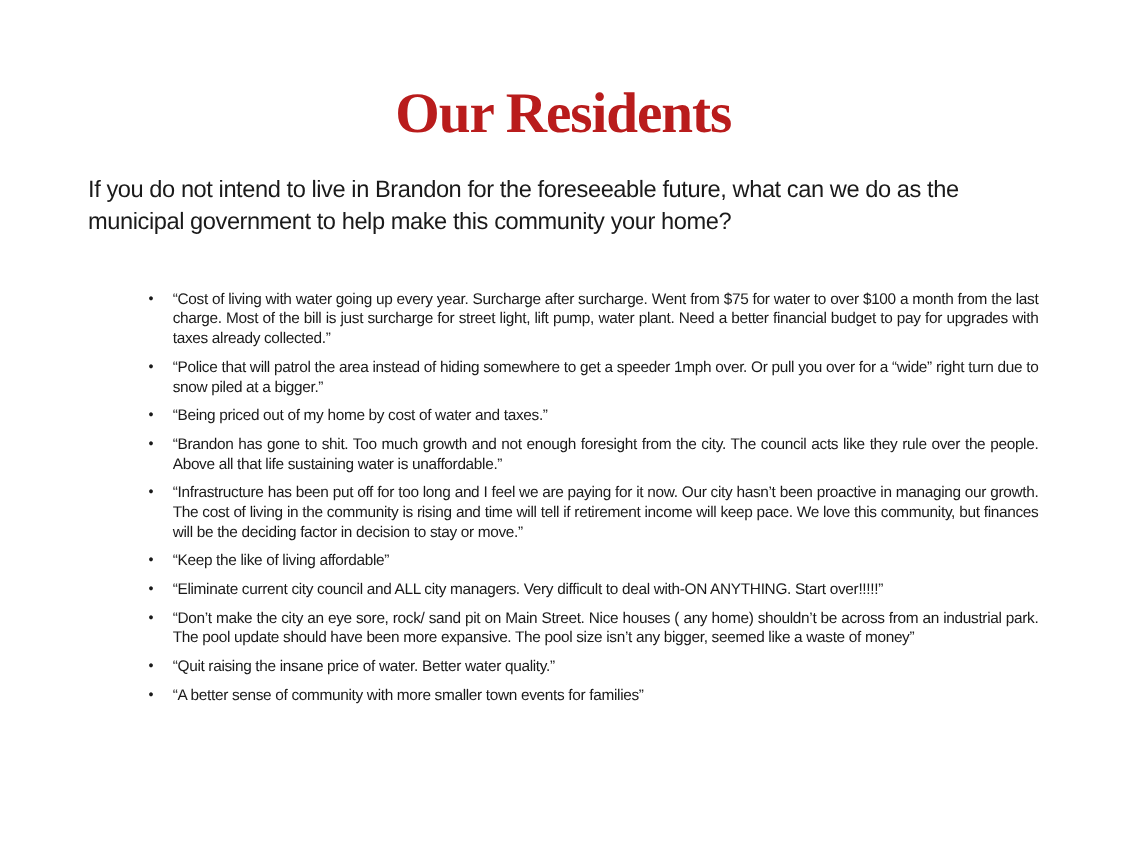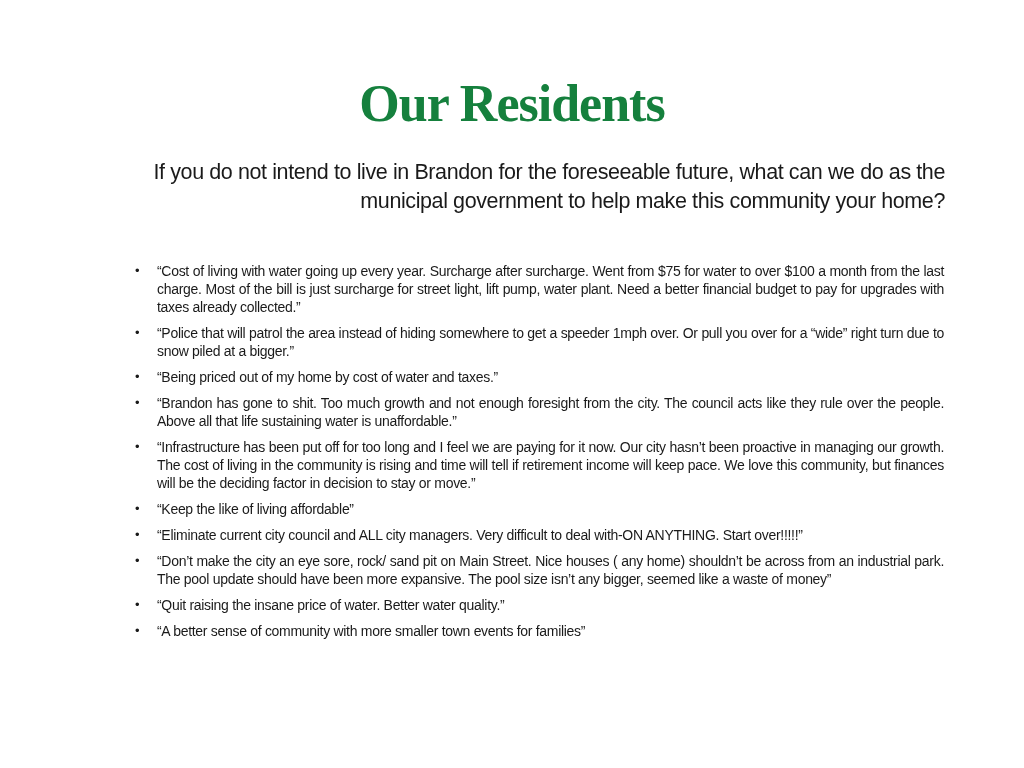--- a/index.html
+++ b/index.html
@@ -24,21 +24,20 @@
     line-height: 1.15;
     letter-spacing: -1px;
   }
   .question {
     margin: 24px 79px 0 80px;
     font-size: 21.5px;
     line-height: 29px;
     letter-spacing: -0.4px;
     color: #1a1a1a;
     font-weight: 500;
-    text-align: right;
   }
   .quotes {
     margin: 46px 80px 0 133px;
     list-style: none;
   }
   .quotes li {
     position: relative;
     padding-left: 24px;
     margin-bottom: 8px;
     font-size: 14px;
@@ -55,21 +54,21 @@
     top: 0;
     font-style: normal;
     font-size: 13px;
     color: #1a1a1a;
   }
 </style>
 </head>
 <body>
 
 <div class="slide" style="background: rgb(255, 255, 255);">
-  <h1 class="title" style="color: #15803d;">Our Residents</h1>
+  <h1 class="title" style="color: #b91c1c;">Our Residents</h1>
 
   <p class="question">If you do not intend to live in Brandon for the foreseeable future, what can we do as the municipal government to help make this community your home?</p>
 
   <ul class="quotes">
       <li>“Cost of living with water going up every year. Surcharge after surcharge. Went from $75 for water to over $100 a month from the last charge. Most of the bill is just surcharge for street light, lift pump, water plant. Need a better financial budget to pay for upgrades with taxes already collected.”</li>
       <li>“Police that will patrol the area instead of hiding somewhere to get a speeder 1mph over. Or pull you over for a “wide” right turn due to snow piled at a bigger.”</li>
       <li>“Being priced out of my home by cost of water and taxes.”</li>
       <li>“Brandon has gone to shit. Too much growth and not enough foresight from the city. The council acts like they rule over the people. Above all that life sustaining water is unaffordable.”</li>
       <li>“Infrastructure has been put off for too long and I feel we are paying for it now. Our city hasn’t been proactive in managing our growth. The cost of living in the community is rising and time will tell if retirement income will keep pace. We love this community, but finances will be the deciding factor in decision to stay or move.”</li>
       <li>“Keep the like of living affordable”</li>

